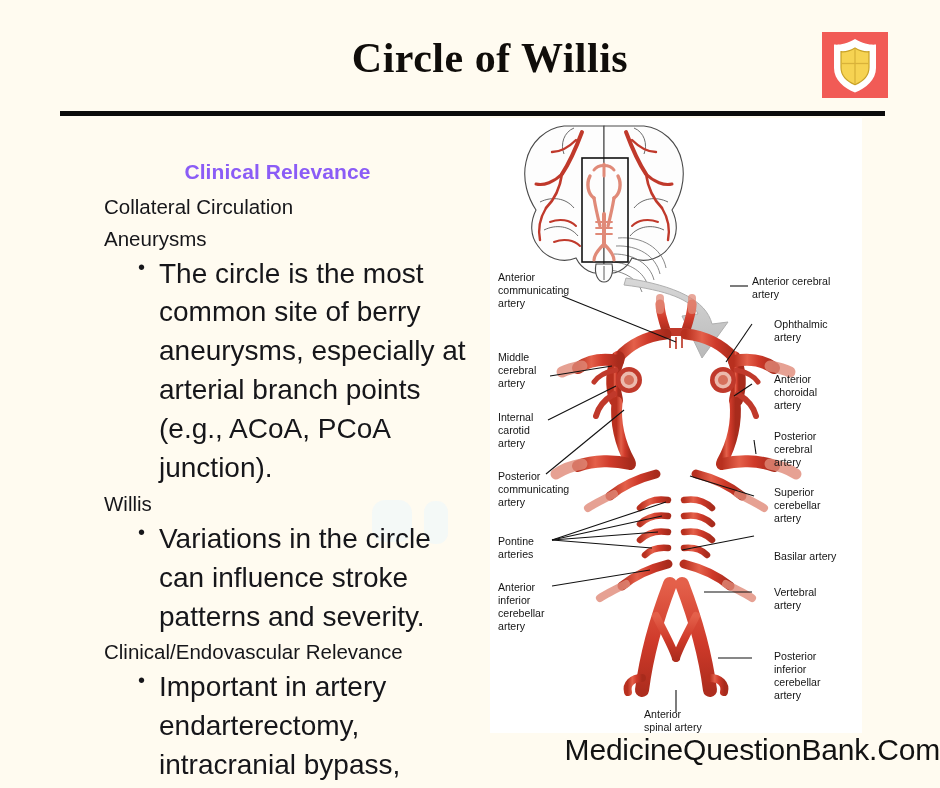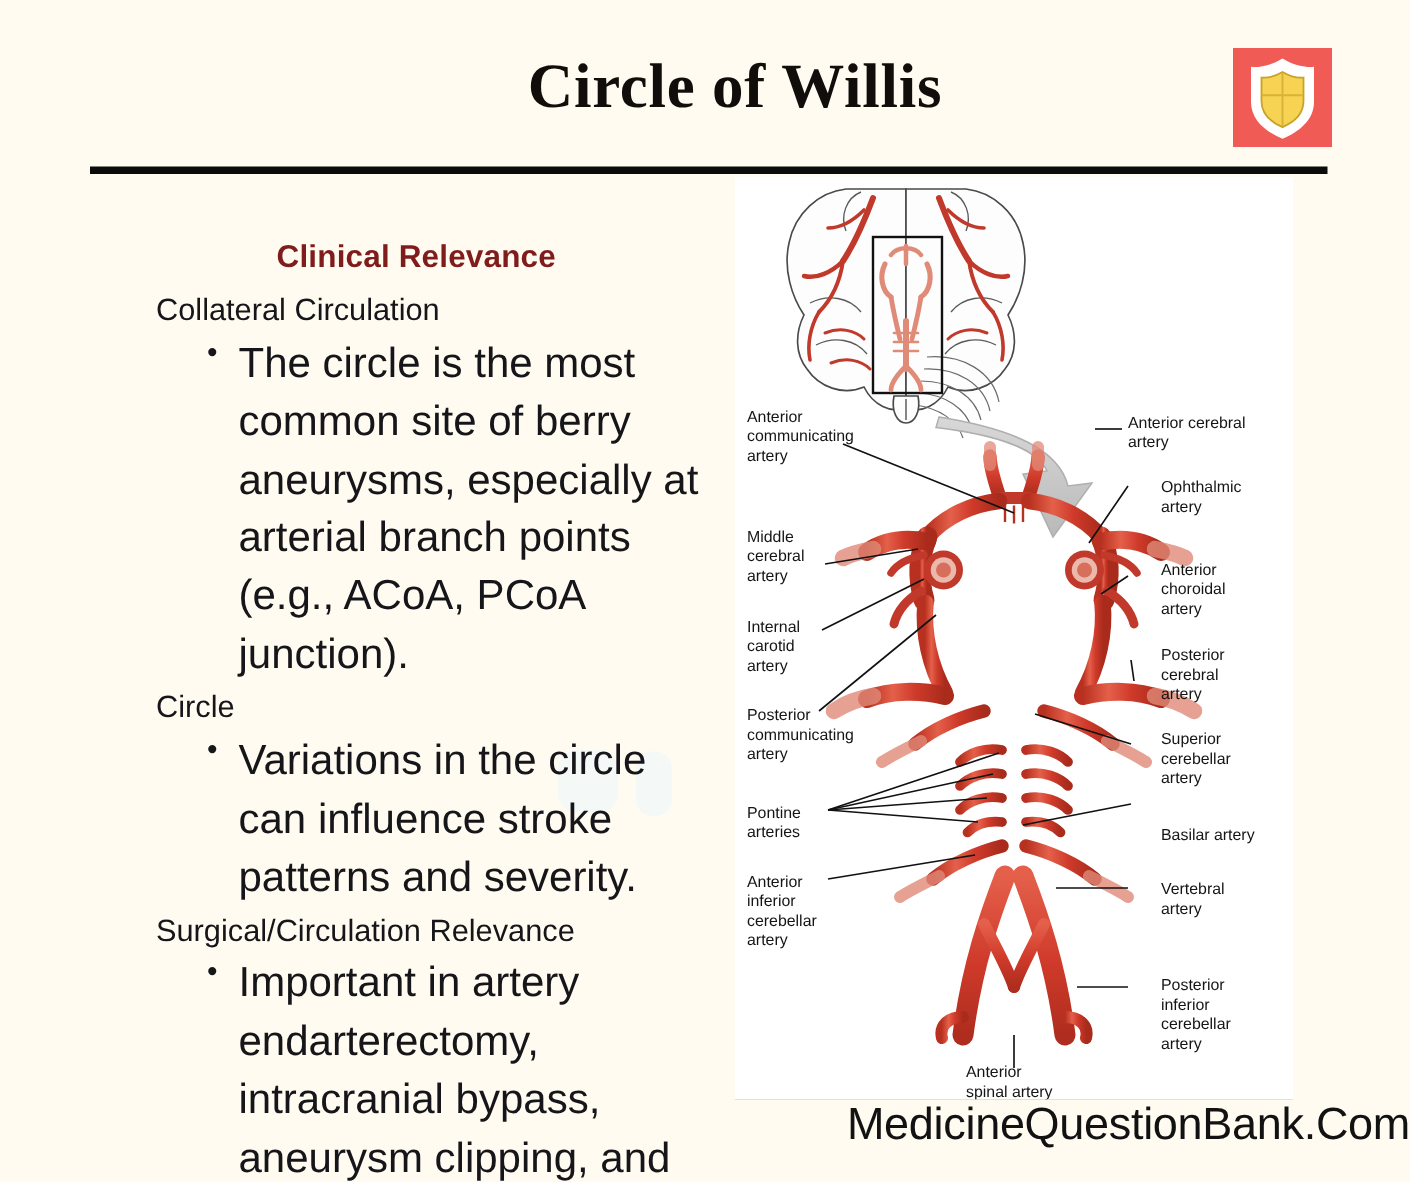--- a/index.html
+++ b/index.html
@@ -49,21 +49,21 @@
   }
 
   
   #left-col {
     position: absolute;
     left: 104px; top: 160px;
     width: 375px;
     color: #16161A;
   }
   .section-title {
-    color: #7f1d1d;
+    color: #8b5cf6;
     font-weight: bold;
     font-size: 21px;
     text-align: center;
     margin: 0 0 7px 0;
     padding-right: 28px;
     letter-spacing: .1px;
   }
   .head {
     font-weight: normal;
     font-size: 20.5px;
@@ -144,30 +144,31 @@
 </div>
 
 <div class="wm" id="wm-a"></div>
 <div class="wm" id="wm-b"></div>
 
 <div id="left-col">
   <div class="section-title">Clinical Relevance</div>
 
   <div class="head">Collateral Circulation</div>
 
+  <div class="head">Aneurysms</div>
   <ul class="bullets">
     <li>The circle is the most common site of berry aneurysms, especially at arterial branch points (e.g., ACoA, PCoA junction).</li>
   </ul>
 
-  <div class="head">Circle</div>
+  <div class="head">Willis</div>
   <ul class="bullets">
     <li>Variations in the circle can influence stroke patterns and severity.</li>
   </ul>
 
-  <div class="head">Surgical/Circulation Relevance</div>
+  <div class="head">Clinical/Endovascular Relevance</div>
   <ul class="bullets">
     <li>Important in artery endarterectomy, intracranial bypass, aneurysm clipping, and endovascular stenting.</li>
     <li class="empty"></li>
   </ul>
 </div>
 
 <div id="diagram-panel">
   <svg id="diagram-svg" width="372" height="615" viewBox="0 0 372 615">
     <defs>
       <linearGradient id="artG" x1="0" y1="0" x2="1" y2="0">

